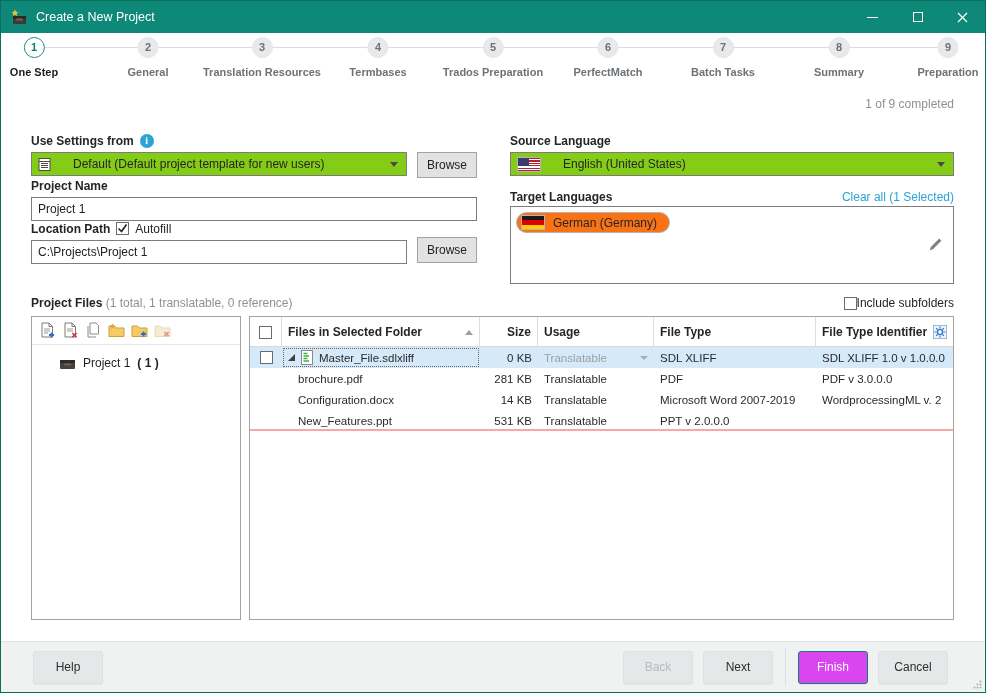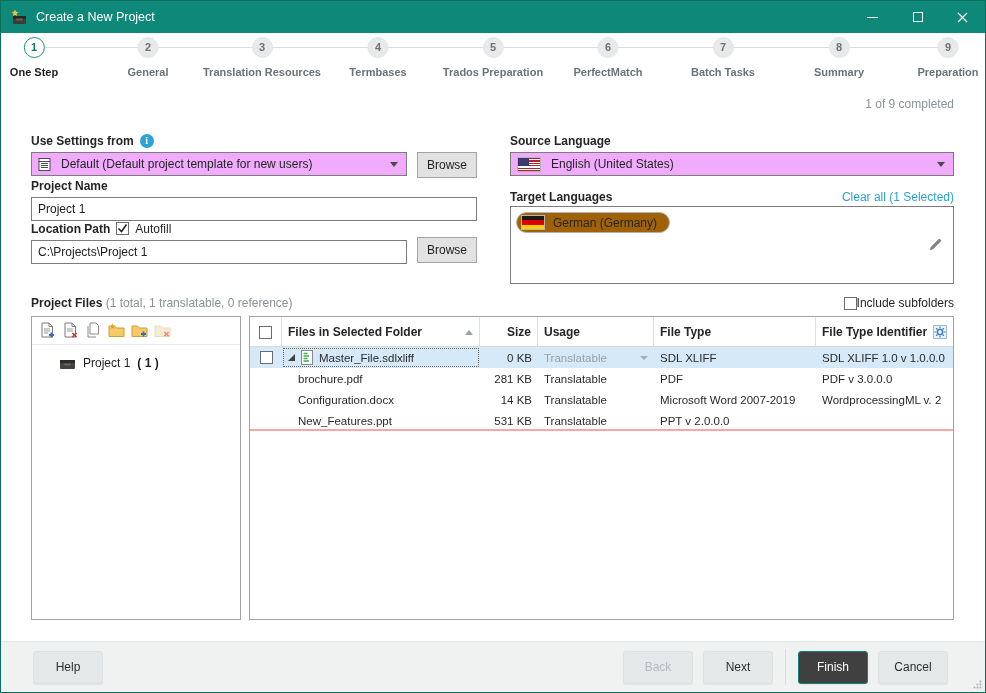--- a/index.html
+++ b/index.html
@@ -35,33 +35,33 @@
   .content { flex:1; padding:0 31px 0 30px; }
   .form-columns { display:flex; margin-top:12px; height:160px; }
   .col-left { width:447px; }
   .col-gap { width:33px; }
   .col-right { width:445px; }
   .field-label { height:15px; display:flex; align-items:center; gap:6px; font-weight:700; color:#252525; }
   .label-row-split { display:flex; justify-content:space-between; align-items:flex-end; height:15px; }
   .group { margin-top:0; }
   .group.first { margin-top:0; }
   .field-row { display:flex; gap:10px; margin-top:4px; }
-  .combobox { flex:1; height:24px; border:1px solid #7c7c7c; background:#f0abfc; display:flex; align-items:center; padding:0 8px 0 6px; gap:10px; }
+  .combobox { flex:1; height:24px; border:1px solid #7c7c7c; background:#84cc16; display:flex; align-items:center; padding:0 8px 0 6px; gap:22px; }
   .text-input { width:100%; height:24px; border:1px solid #7c7c7c; padding:0 6px; font-family:"Liberation Sans",sans-serif; font-size:12px; color:#222; margin-top:4px; }
   .browse-btn { width:60px; height:26px; background:#e2e2e2; border:1px solid #a3a3a3; font-family:"Liberation Sans",sans-serif; font-size:12px; color:#222; align-self:center; }
   .caret-down { width:0; height:0; border-left:4px solid transparent; border-right:4px solid transparent; border-top:5px solid #4a4a4a; margin-left:auto; }
   .info-icon { width:14px; height:14px; border-radius:50%; background:#2ba3d4; color:#fff; font-size:10px; font-weight:700; text-align:center; line-height:14px; font-family:"Liberation Serif",serif; }
   .checkbox { width:13px; height:13px; border:1px solid #6b6b6b; background:#fff; display:inline-flex; align-items:center; justify-content:center; flex:none; }
   .flag { width:24px; height:15px; border:1px solid #b5b5b5; flex:none; position:relative; }
   .flag-us { background:repeating-linear-gradient(to bottom, #b22234 0 1.2px, #fff 1.2px 2.4px); }
   .flag-us::after { content:""; position:absolute; left:0; top:0; width:11px; height:8px; background:#3c3b6e; }
   .flag-de { background:linear-gradient(to bottom, #1a1a1a 0 33%, #d00 33% 66%, #ffce00 66%); }
   .link { color:#2ba3d4; cursor:pointer; }
   .target-box { height:78px; border:1px solid #7c7c7c; margin-top:2px; position:relative; padding:5px; }
-  .lang-chip { display:inline-flex; align-items:center; gap:8px; border:1px solid #b2b5b7; border-radius:11px; padding:2px 12px 2px 4px; background:#a16207; }
+  .lang-chip { display:inline-flex; align-items:center; gap:8px; border:1px solid #b2b5b7; border-radius:11px; padding:2px 12px 2px 4px; background:#f97316; }
   .pencil { position:absolute; right:10px; top:30px; }
 
   
   .files-header-row { display:flex; justify-content:space-between; align-items:center; height:20px; }
   .muted { color:#8b9196; font-weight:400; }
   .subfolders { display:flex; align-items:center; color:#1f1f1f; }
   .panels { display:flex; gap:8px; margin-top:3px; height:304px; }
   .tree-panel { width:210px; border:1px solid #a3a3a3; background:#fff; }
   .tree-toolbar { height:28px; display:flex; align-items:center; gap:6px; padding-left:7px; border-bottom:1px solid #e8e8e8; }
   .tree-toolbar .tb-icon { width:17px; height:17px; display:block; }
@@ -84,21 +84,21 @@
   .sort-asc { width:0; height:0; border-left:4px solid transparent; border-right:4px solid transparent; border-bottom:5px solid #9aa0a3; margin-left:auto; }
   .expander { width:0; height:0; border-left:7px solid transparent; border-bottom:7px solid #3f3f3f; margin-right:6px; flex:none; }
   .child-name { padding-left:16px !important; }
   .hdr-center { justify-content:center; }
 
   
   .footer { height:51px; flex:none; background:#f0f2f2; border-top:1px solid #e2e5e5; display:flex; align-items:center; padding:0 37px 0 32px; position:relative; }
   .btn { height:33px; min-width:70px; padding:0 14px; border-radius:3px; background:#e5e8e8; border:1px solid #dde1e1;
          font-family:"Liberation Sans",sans-serif; font-size:12px; color:#2d2d2d; box-shadow:0 1px 1px rgba(0,0,0,0.05); }
   .btn.disabled { color:#b5bbc0; }
-  .btn.primary { background:#404040; border-color:#0b8273; color:#fff; }
+  .btn.primary { background:#d946ef; border-color:#0b8273; color:#fff; }
   .btn-cluster { margin-left:auto; display:flex; align-items:center; gap:10px; }
   .vdiv { width:1px; height:36px; background:#d9dddd; margin:0 2px; }
   .grip { position:absolute; right:3px; bottom:3px; }
 </style>
 </head>
 <body>
 
 <div class="window">
 
   <div class="titlebar">

